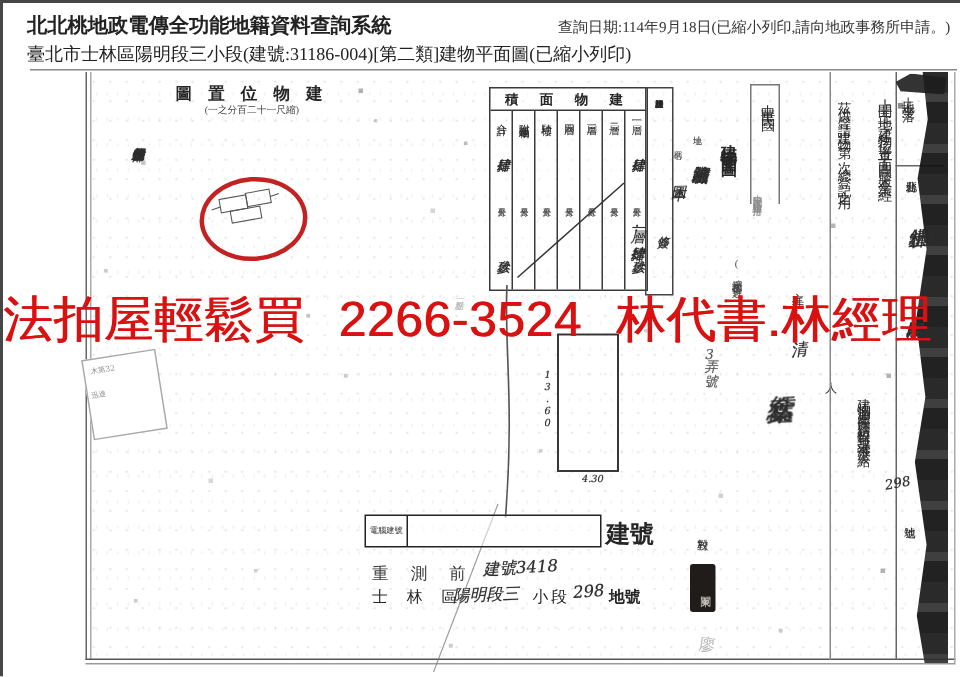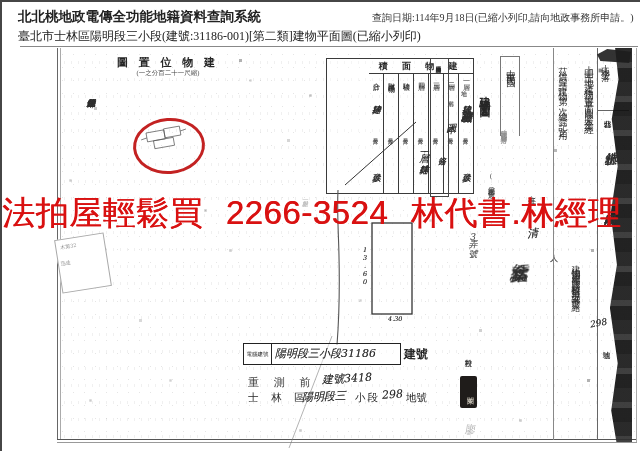--- a/index.html
+++ b/index.html
@@ -21,21 +21,21 @@
           radial-gradient(rgba(0,0,0,.10) .6px, transparent .8px),
           radial-gradient(rgba(0,0,0,.06) .5px, transparent .7px);
         background-size:11px 13px,7px 17px;background-position:0 0,4px 6px;}
   .watermark{left:2px;top:191px;width:638px;white-space:nowrap;
         font-family:"Liberation Sans",sans-serif;font-weight:400;font-size:33px;
         color:#d91111;letter-spacing:.5px;word-spacing:13px;
         text-shadow:.6px 0 0 #d91111;z-index:30;}
   .ellipse{left:133px;top:118px;width:66px;height:50px;border:3.2px solid #c32222;
         border-radius:50%;transform:rotate(-4deg);z-index:20;}
   .table{left:326px;top:58px;width:104px;height:134px;border:1.2px solid #3a3a3a;
-        display:flex;flex-direction:column;background:rgba(255,255,255,.35);padding-left:42px;}
+        display:flex;flex-direction:column;background:rgba(255,255,255,.35);}
   .table-head{height:14px;border-bottom:1px solid #3a3a3a;text-align:center;
         font-size:9px;letter-spacing:6px;font-weight:bold;line-height:14px;}
   .cols{flex:1;display:flex;}
   .col{flex:1;position:relative;border-right:1px solid #3a3a3a;}
   .col:last-child{border-right:none;}
   .col .lbl{position:absolute;top:3px;left:50%;transform:translateX(-50%);
         font-size:7px;letter-spacing:1px;line-height:8px;}
   .col .unit{position:absolute;top:60px;left:50%;transform:translateX(-50%);
         font-size:5.5px;letter-spacing:0;color:#4a4a4a;line-height:6px;}
   .col .vt{position:absolute;top:24px;left:50%;transform:translateX(-50%);font-size:9px;}
@@ -68,21 +68,21 @@
   svg{pointer-events:none;}
 </style>
 </head>
 <body>
 
 <div class="abs frame-l"></div>
 <div class="abs frame-t"></div>
 
 <div class="abs p" style="left:18px;top:8px;font-size:13.5px;font-weight:600;color:#222;">北北桃地政電傳全功能地籍資料查詢系統</div>
 <div class="abs p" style="left:372px;top:11px;font-size:10px;color:#333;">查詢日期:114年9月18日(已縮小列印,請向地政事務所申請。)</div>
-<div class="abs p" style="left:18px;top:28px;font-size:12px;color:#222;">臺北市士林區陽明段三小段(建號:31186-001)[第二類]建物平面圖(已縮小列印)</div>
+<div class="abs p" style="left:18px;top:28px;font-size:12px;color:#222;">臺北市士林區陽明段三小段(建號:31186-004)[第二類]建物平面圖(已縮小列印)</div>
 
 <div class="abs page"></div>
 <div class="abs specks"></div>
 <div class="abs line" style="left:20px;top:46px;width:618px;height:1px;background:#888;"></div>
 <div class="abs line" style="left:57px;top:48px;width:1px;height:392px;background:#666;"></div>
 <div class="abs line" style="left:60px;top:48px;width:1px;height:392px;background:#aaa;"></div>
 <div class="abs line" style="left:57px;top:439px;width:580px;height:1px;"></div>
 <div class="abs line" style="left:57px;top:442px;width:580px;height:1px;background:#999;"></div>
 <div class="abs line" style="left:636px;top:48px;width:1px;height:394px;background:#aaa;"></div>
 
@@ -195,26 +195,25 @@
 <div class="abs band"></div>
 <div class="abs blob-tr"></div>
 
 <div class="abs whiteout">
   <div class="faint" style="position:absolute;left:4px;top:4px;font-size:5px;font-family:'DejaVu Serif',serif;">木第32</div>
   <div class="faint" style="position:absolute;left:2px;top:20px;font-size:5px;font-family:'DejaVu Serif',serif;">迅途</div>
 </div>
 
 <div class="abs box-footer">
   <div class="box-prefix p">電腦建號</div>
-  <div class="hw" style="flex:1;font-size:11px;line-height:19px;padding-left:3px;white-space:nowrap;">陽明段三小段31186</div>
-</div>
-<div class="abs p" style="left:404px;top:346px;font-size:12px;font-weight:bold;z-index:4;">建號</div>
+</div>
+<div class="abs p" style="left:404px;top:346px;font-size:16px;font-weight:bold;z-index:4;">建號</div>
 
 <div class="abs p" style="left:248px;top:375px;font-size:11px;color:#3a3a3a;letter-spacing:6px;">重 測 前</div>
 <div class="abs hw" style="left:322px;top:371px;font-size:11px;transform:rotate(-3deg);">建號3418</div>
 
 <div class="abs p" style="left:248px;top:391px;font-size:10.5px;letter-spacing:5px;">士 林 區</div>
 <div class="abs hw" style="left:302px;top:389px;font-size:11px;transform:rotate(-2deg);">陽明段三</div>
 <div class="abs p" style="left:355px;top:391px;font-size:10.5px;letter-spacing:2px;">小段</div>
 <div class="abs hw" style="left:382px;top:388px;font-size:11px;transform:rotate(-4deg);">298</div>
-<div class="abs p" style="left:406px;top:391px;font-size:10.5px;font-weight:400;">地號</div>
+<div class="abs p" style="left:406px;top:391px;font-size:10.5px;font-weight:700;">地號</div>
 
 <div class="abs watermark">法拍屋輕鬆買 2266-3524 林代書.林經理</div>
 
 </body></html>

